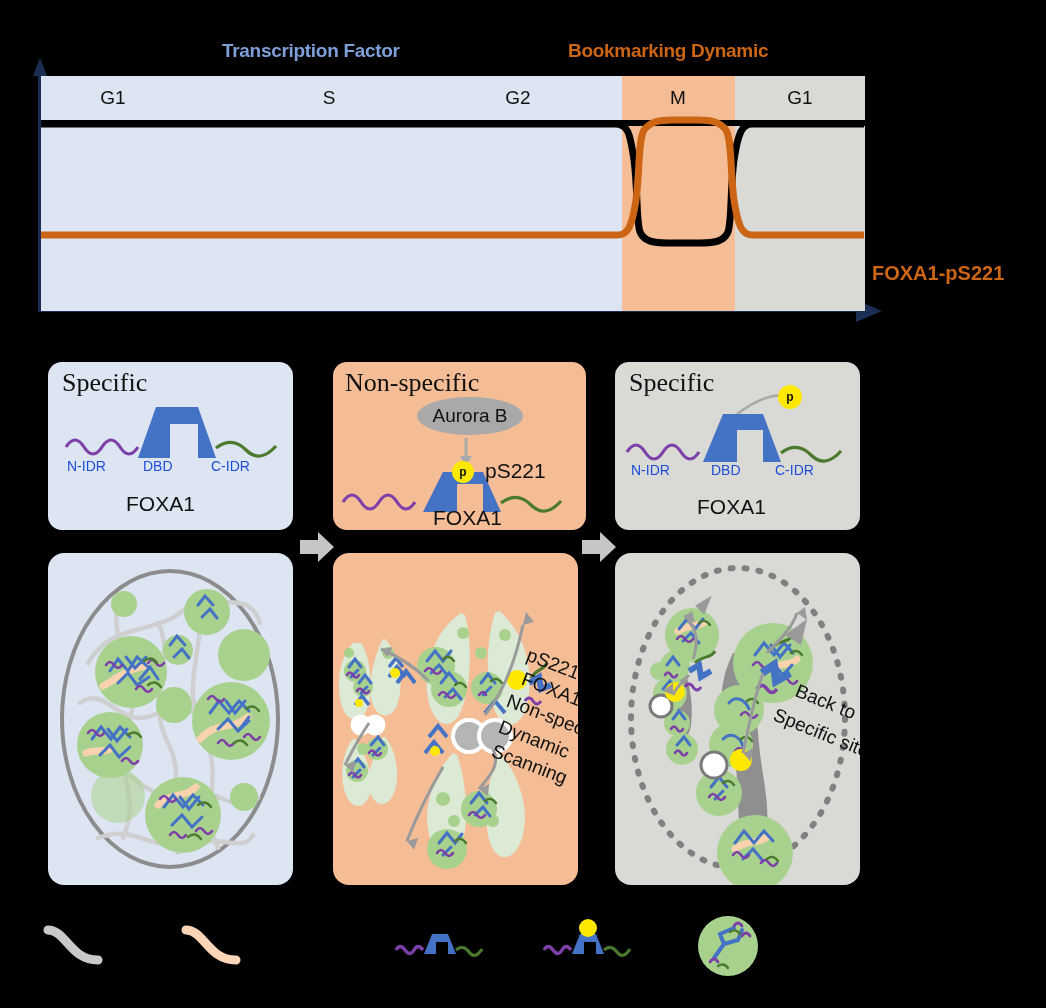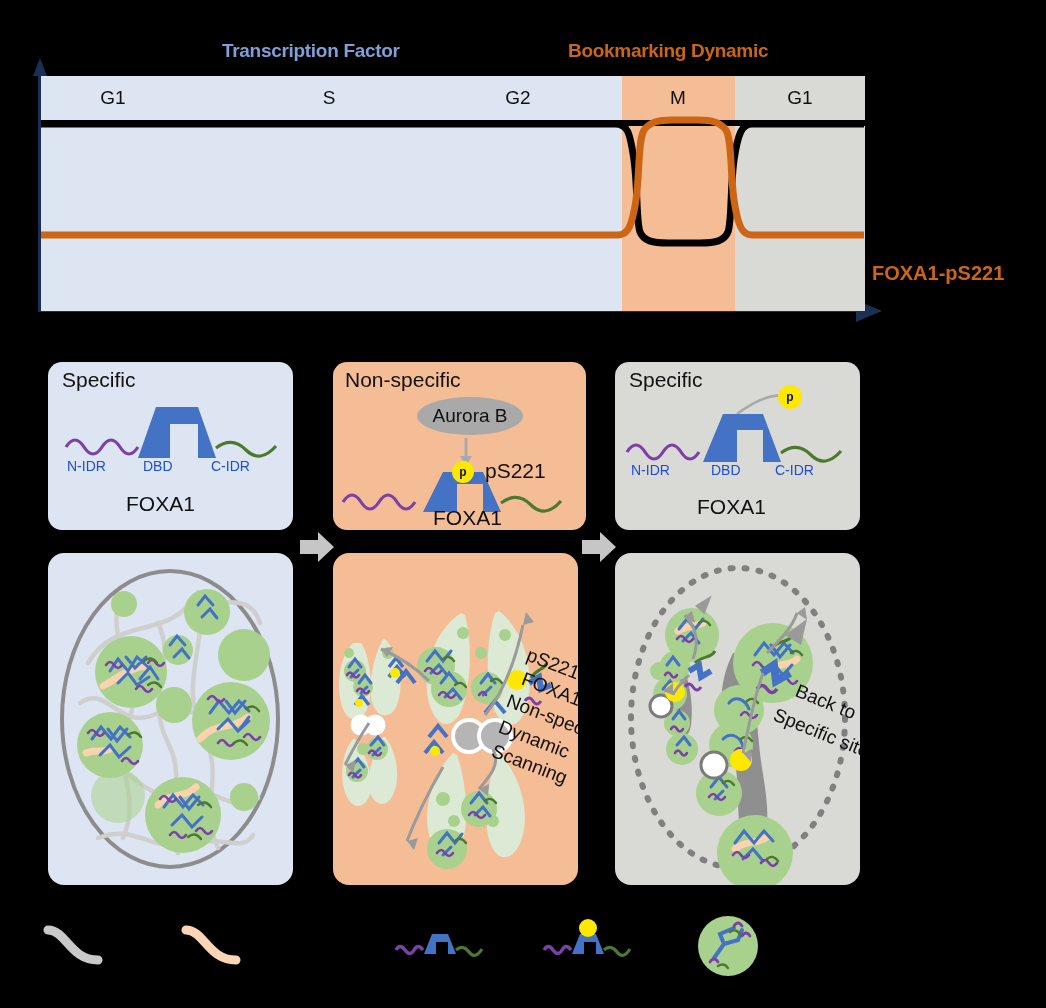--- a/index.html
+++ b/index.html
@@ -16,21 +16,21 @@
   .band{position:absolute;}
   .axis-arrow-up{width:0;height:0;border-left:7px solid transparent;
                  border-right:7px solid transparent;border-bottom:18px solid #1b2f55;}
   .axis-arrow-right{width:0;height:0;border-top:11px solid transparent;
                     border-bottom:11px solid transparent;border-left:26px solid #1b2f55;}
   .axis-line{background:#1b2f55;}
   .series-name{font-size:20px;font-weight:bold;white-space:nowrap;}
 
   
   .panel{position:absolute;border-radius:14px;}
-  .panel-title{position:absolute;font-size:21px;color:#111;}
+  .panel-title{position:absolute;font-size:26px;color:#111;font-family:Liberation Serif, serif;}
   .molname{position:absolute;font-size:21px;color:#111;white-space:nowrap;}
   .domlbl{position:absolute;font-size:14px;color:#1d4ed8;white-space:nowrap;}
   .kinase{position:absolute;border-radius:50%;background:#a9a9a9;
           display:flex;align-items:center;justify-content:center;
           font-size:19px;color:#111;text-align:right;}
   .pgroup{position:absolute;border-radius:50%;background:#ffe800;
           display:flex;align-items:center;justify-content:center;
           font-size:12px;color:#111;font-weight:bold;}
   .ps-lbl{position:absolute;font-size:21px;color:#111;}
 

